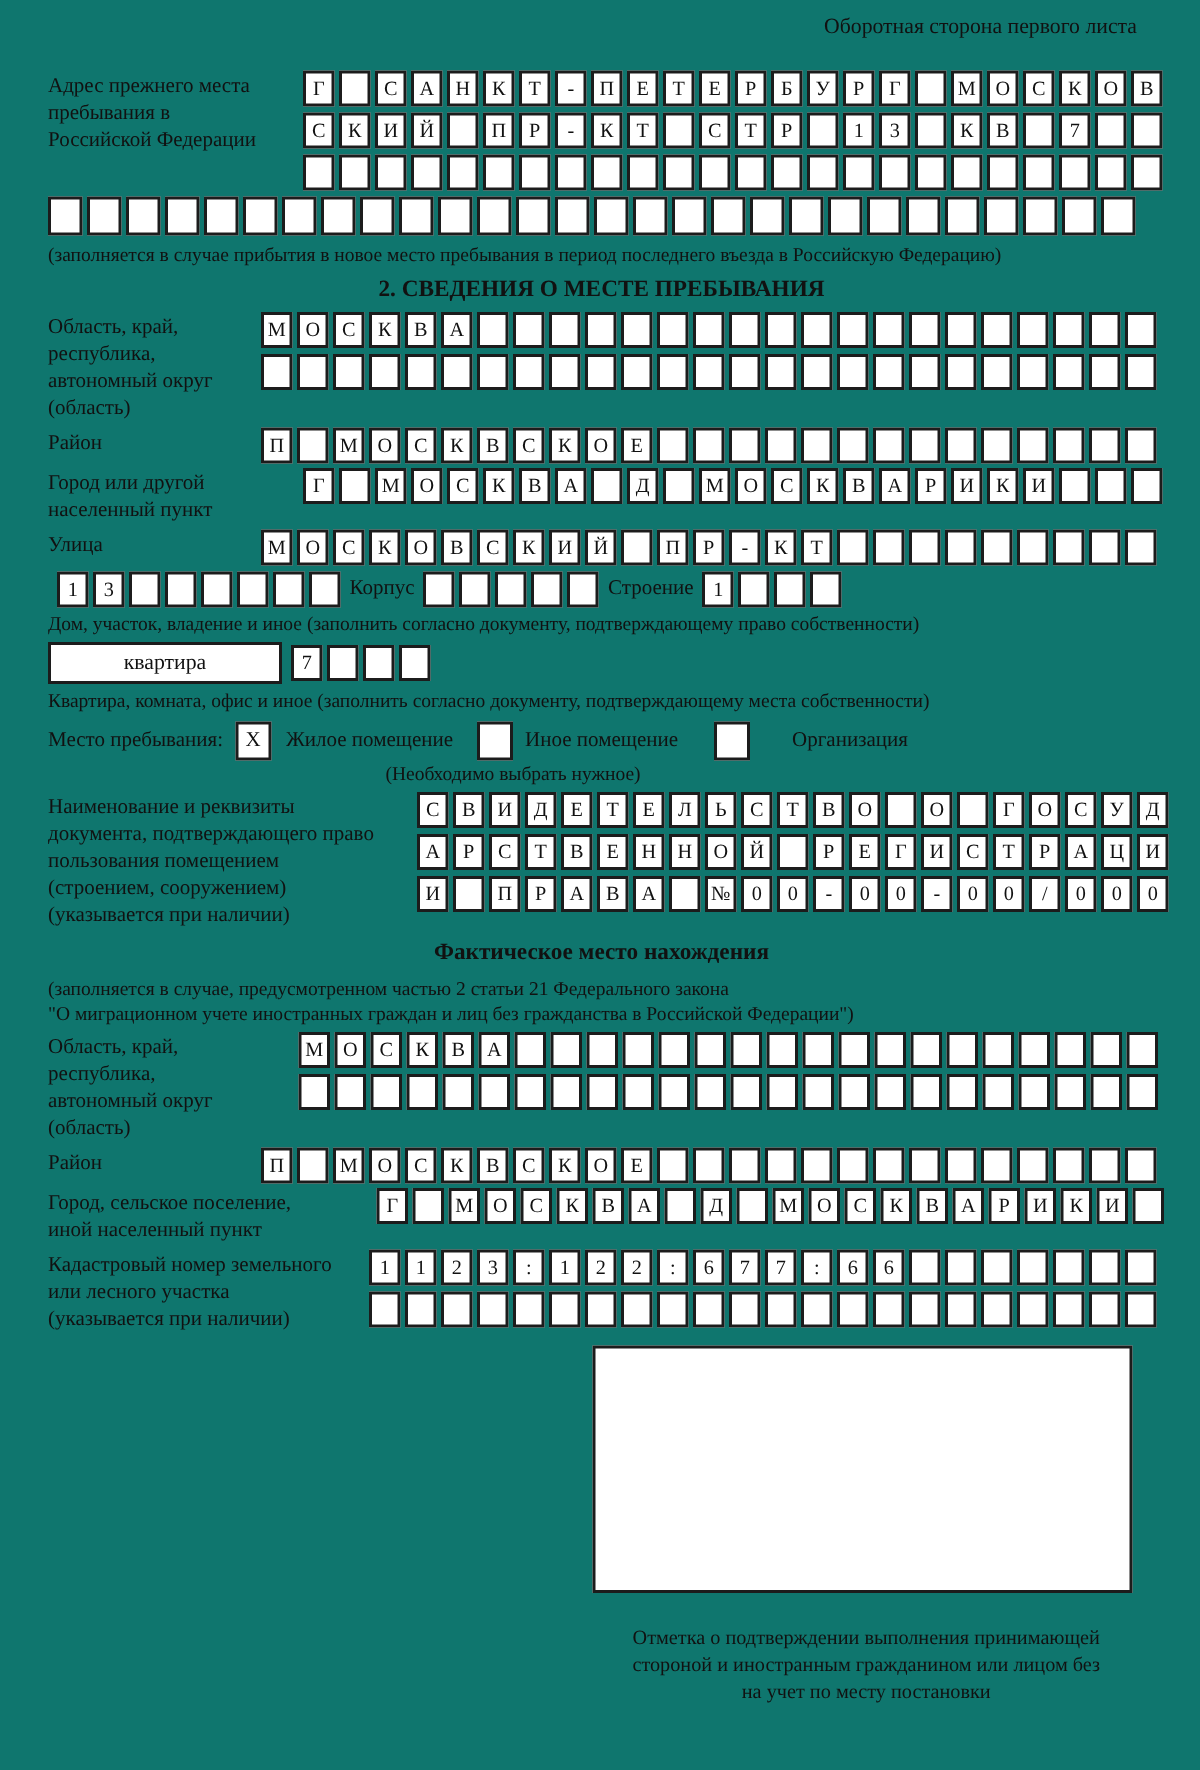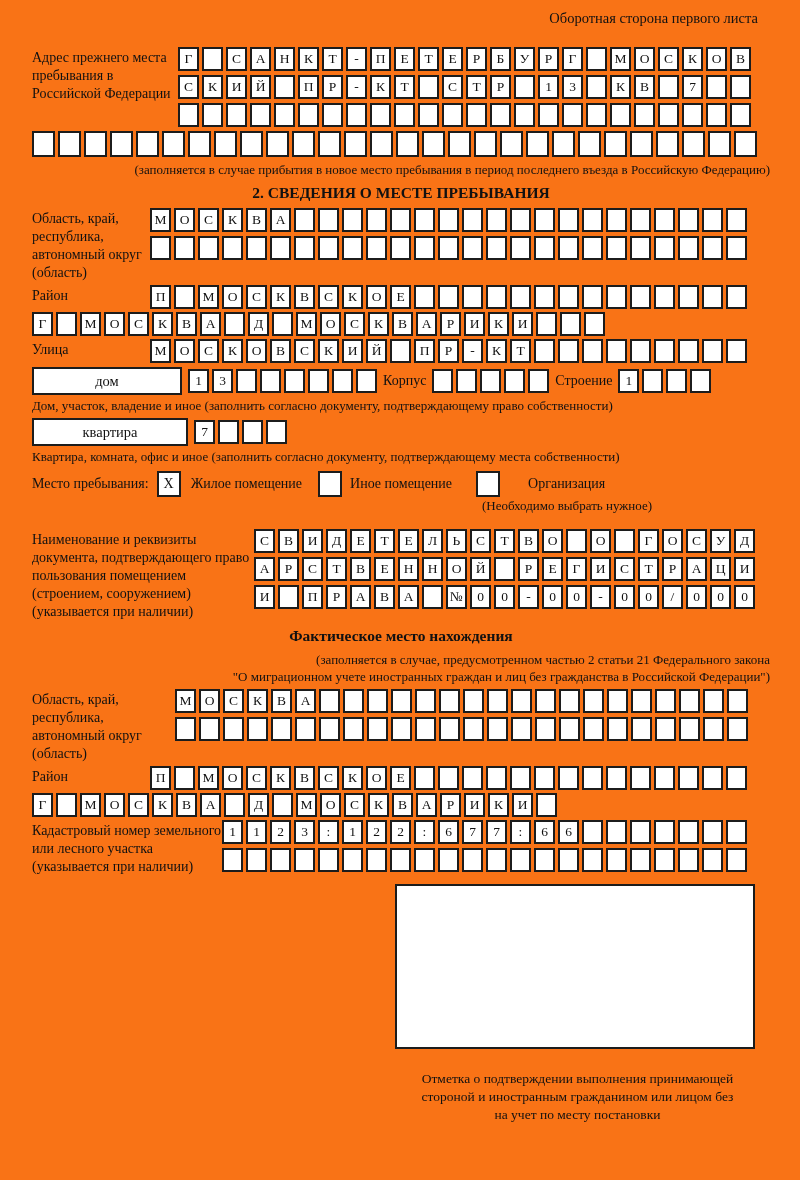--- a/index.html
+++ b/index.html
@@ -1,49 +1,49 @@
 <!DOCTYPE html>
 <html><head>
 <meta charset="utf-8">
 <style>
   * { margin:0; padding:0; box-sizing:border-box; }
   body { background:#ffffff; }
   .page {
-    width:800px; height:1180px; background:#f97316; color:#111;
+    width:800px; height:1180px; background:#0f766e; color:#111;
     font-family:"Liberation Serif","DejaVu Serif",serif;
     padding:10px 30px 0 32px; overflow:hidden; position:relative;
   }
   .header-note { text-align:right; font-size:14.5px; padding-right:12px; margin-bottom:20px; }
-  .frow { display:flex; align-items:flex-start; margin-bottom:3px; }
+  .frow { display:flex; align-items:flex-start; margin-bottom:3px;gap:24px; }
   .flabel { font-size:14px; line-height:18px; flex:0 0 auto; padding-top:2px; }
   .w146 { width:146px; } .w118 { width:118px; } .w222 { width:222px; }
   .w143 { width:143px; } .w195 { width:195px; } .w190 { width:190px; }
   .cellcol { display:flex; flex-direction:column; gap:4px; }
   .cells { display:flex; gap:3px; }
   .cell {
     width:21px; height:24px; border:2px solid #1c1c1c; background:#fff;
     display:flex; align-items:center; justify-content:center;
     font-size:13.5px; font-family:"Liberation Serif",serif;
   }
   .cells.lg .cell { width:23px; height:26px; }
   .caption { font-size:13px; line-height:17px; }
-  .caption.center { text-align:right; }
+  .caption.center { text-align:left; }
   .sect-title { text-align:center; font-weight:bold; font-size:15.5px; margin:6px 0 6px 0; }
   .titled-box {
     border:2px solid #1c1c1c; height:28px; display:flex; align-items:center;
     justify-content:center; font-size:14.5px; background:#fff;
   }
   .inline-row { display:flex; align-items:center; margin-bottom:2px; }
   .inline-label { font-size:14px; margin:0 6px; }
   .checkbox {
     width:24px; height:26px; border:2px solid #1c1c1c; display:flex;
     align-items:center; justify-content:center; font-size:14px; background:#fff;
   }
   .chk-row { display:flex; align-items:center; margin:6px 0 1px 0; font-size:14px; }
-  .note-center { width:620px; text-align:right; font-size:13px; margin-bottom:15px; }
+  .note-center { width:620px; text-align:center; font-size:13px; margin-bottom:4px; }
   .stamp-box { margin-left:363px; width:360px; height:165px; border:2px solid #1c1c1c; margin-top:8px; background:#fff; }
   .stamp-caption { margin-left:353px; width:385px; text-align:center; font-size:13.5px; line-height:18px; margin-top:21px; }
   .mt4 { margin-top:4px; } .mt6 { margin-top:6px; } .mb4 { margin-bottom:4px; }
 </style>
 </head>
 <body>
 
 <div class="page">
 
   <div class="header-note">Оборотная сторона первого листа</div>
@@ -250,20 +250,21 @@
         <span class="cell"></span>
         <span class="cell"></span>
         <span class="cell"></span>
         <span class="cell"></span>
         <span class="cell"></span>
         <span class="cell"></span>
       </div>
   </div>
 
   <div class="frow">
+    <div class="flabel w146">Город или другой населенный пункт</div>
     <div class="cells">
         <span class="cell">Г</span>
         <span class="cell"></span>
         <span class="cell">М</span>
         <span class="cell">О</span>
         <span class="cell">С</span>
         <span class="cell">К</span>
         <span class="cell">В</span>
         <span class="cell">А</span>
         <span class="cell"></span>
@@ -310,21 +311,20 @@
         <span class="cell"></span>
         <span class="cell"></span>
         <span class="cell"></span>
         <span class="cell"></span>
         <span class="cell"></span>
         <span class="cell"></span>
       </div>
   </div>
 
   <div class="inline-row mt4">
-    <div class="titled-box" style="width:150px;">дом</div>
     <div class="cells" style="margin-left:6px;">
         <span class="cell">1</span>
         <span class="cell">3</span>
         <span class="cell"></span>
         <span class="cell"></span>
         <span class="cell"></span>
         <span class="cell"></span>
         <span class="cell"></span>
         <span class="cell"></span>
       </div>
@@ -530,20 +530,21 @@
         <span class="cell"></span>
         <span class="cell"></span>
         <span class="cell"></span>
         <span class="cell"></span>
         <span class="cell"></span>
         <span class="cell"></span>
       </div>
   </div>
 
   <div class="frow">
+    <div class="flabel w195">Город, сельское поселение, иной населенный пункт</div>
     <div class="cells">
         <span class="cell">Г</span>
         <span class="cell"></span>
         <span class="cell">М</span>
         <span class="cell">О</span>
         <span class="cell">С</span>
         <span class="cell">К</span>
         <span class="cell">В</span>
         <span class="cell">А</span>
         <span class="cell"></span>

